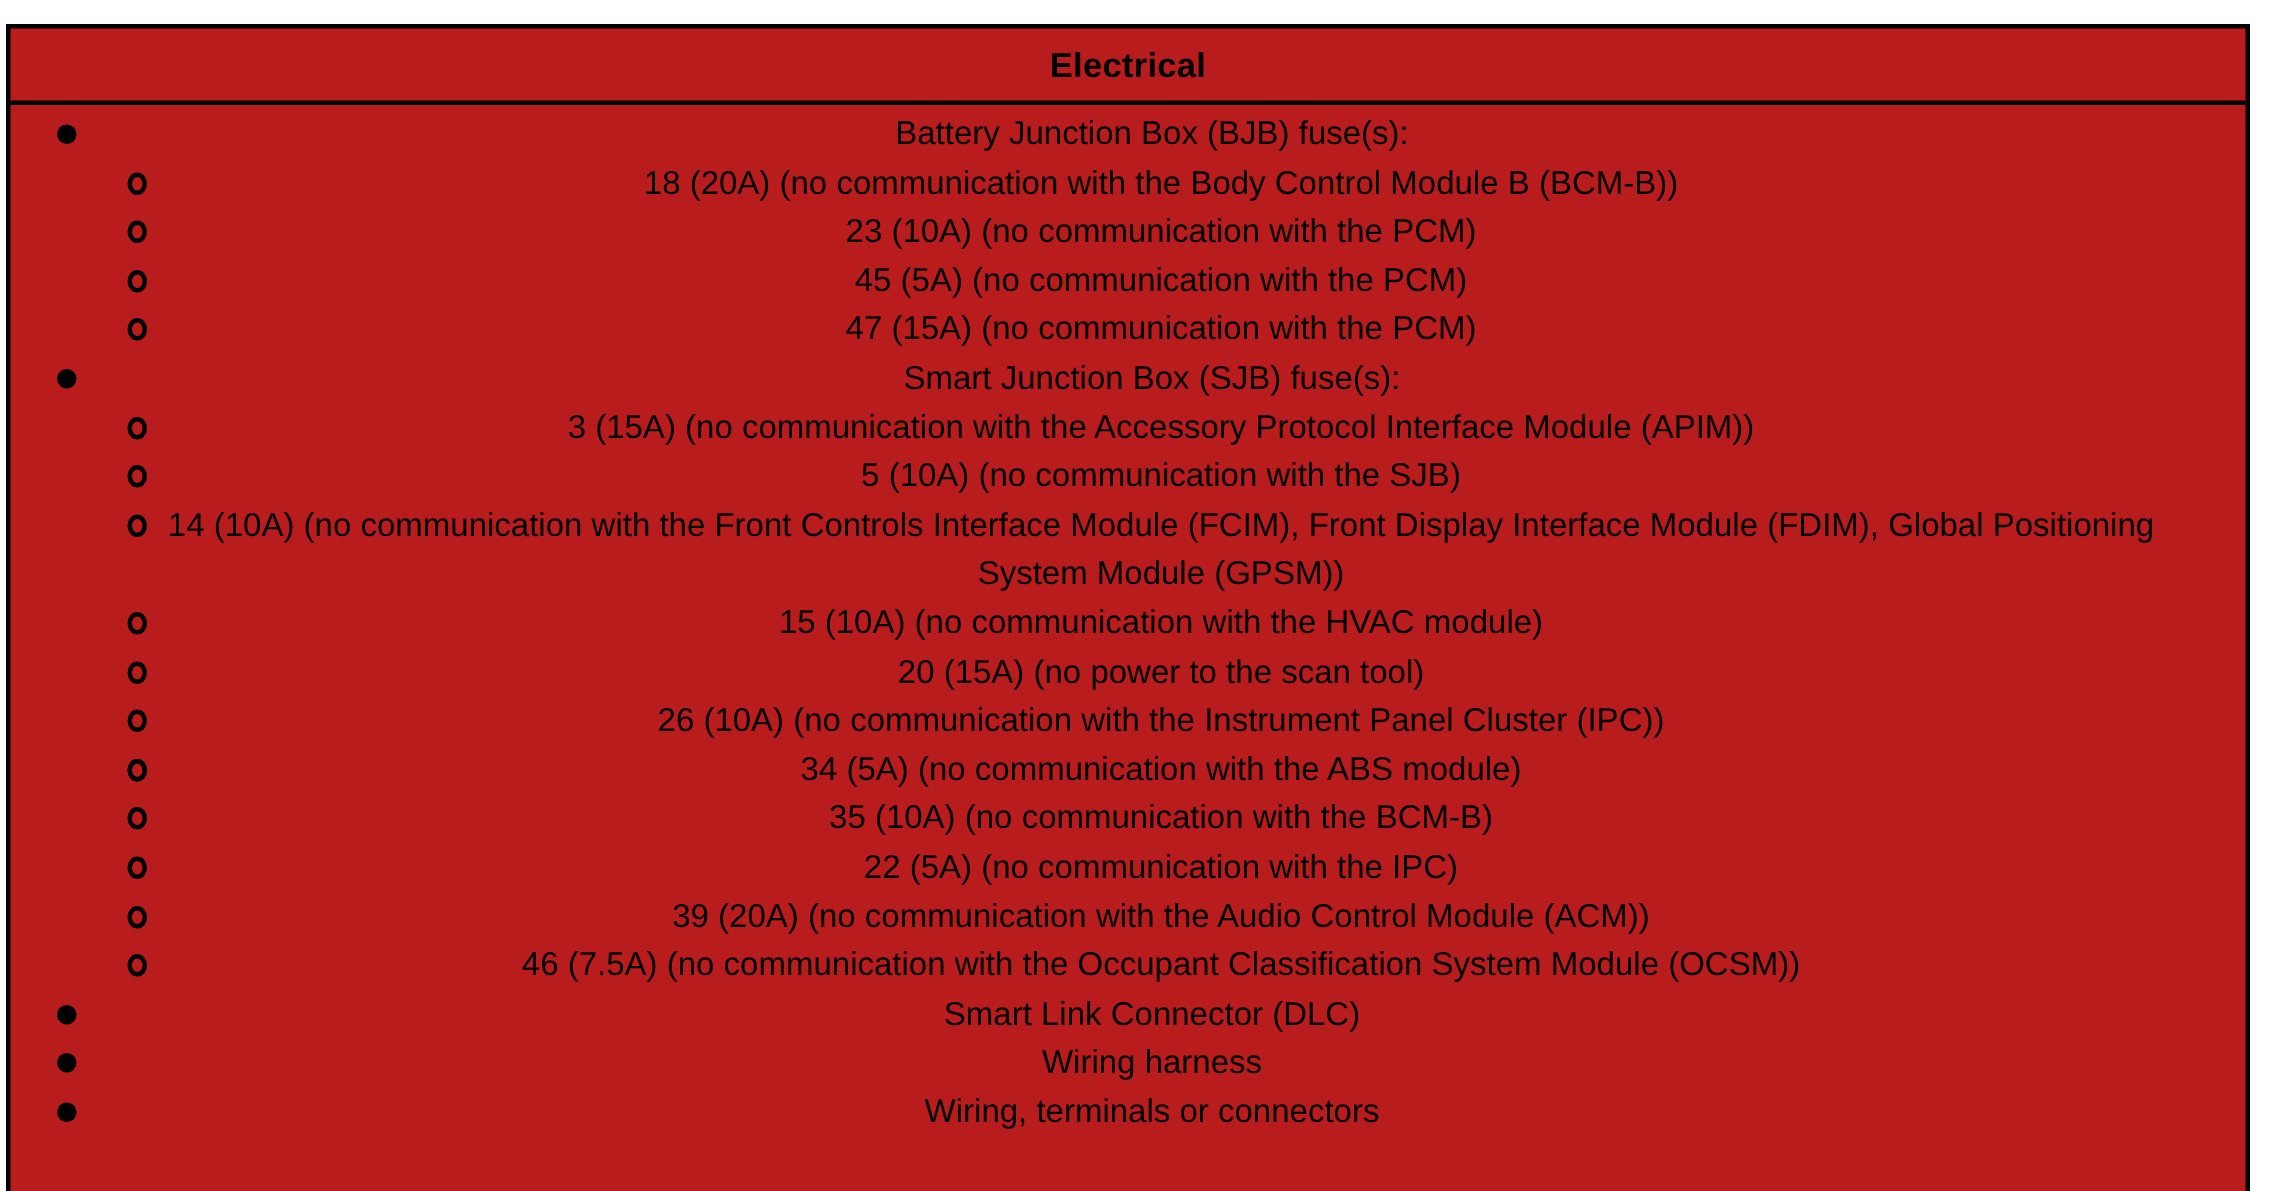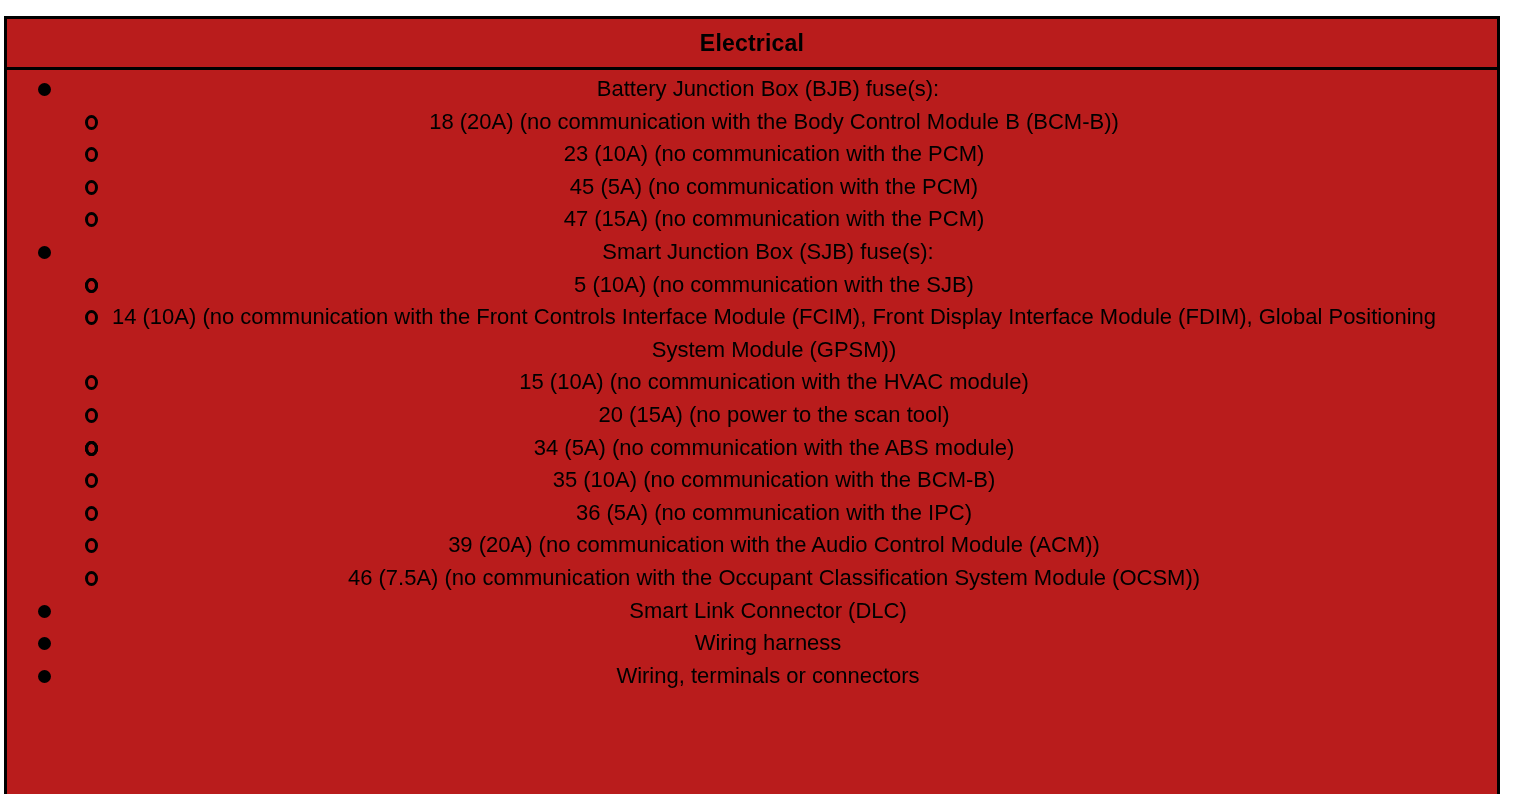--- a/index.html
+++ b/index.html
@@ -84,30 +84,30 @@
       <span>Electrical</span>
     </div>
     <div class="panel-body">
       <ul class="cause-list">
         <li class="l1"><span class="b1"></span><span>Battery Junction Box (BJB) fuse(s):</span></li>
         <li class="l2"><span class="b2"></span><span>18 (20A) (no communication with the Body Control Module B (BCM-B))</span></li>
         <li class="l2"><span class="b2"></span><span>23 (10A) (no communication with the PCM)</span></li>
         <li class="l2"><span class="b2"></span><span>45 (5A) (no communication with the PCM)</span></li>
         <li class="l2"><span class="b2"></span><span>47 (15A) (no communication with the PCM)</span></li>
         <li class="l1"><span class="b1"></span><span>Smart Junction Box (SJB) fuse(s):</span></li>
-        <li class="l2"><span class="b2"></span></li>
+        <li class="l2"><span class="b2"></span><span>3 (15A) (no communication with the Accessory Protocol Interface Module (APIM))</span></li>
         <li class="l2"><span class="b2"></span><span>5 (10A) (no communication with the SJB)</span></li>
         <li class="l2"><span class="b2"></span><span>14 (10A) (no communication with the Front Controls Interface Module (FCIM), Front Display Interface Module (FDIM), Global Positioning System Module (GPSM))</span></li>
         <li class="l2"><span class="b2"></span><span>15 (10A) (no communication with the HVAC module)</span></li>
         <li class="l2"><span class="b2"></span><span>20 (15A) (no power to the scan tool)</span></li>
-        <li class="l2"><span class="b2"></span></li>
+        <li class="l2"><span class="b2"></span><span>26 (10A) (no communication with the Instrument Panel Cluster (IPC))</span></li>
         <li class="l2"><span class="b2"></span></li>
         <li class="l2"><span class="b2"></span><span>34 (5A) (no communication with the ABS module)</span></li>
         <li class="l2"><span class="b2"></span><span>35 (10A) (no communication with the BCM-B)</span></li>
-        <li class="l2"><span class="b2"></span><span>36 (5A) (no communication with the IPC)</span></li>
+        <li class="l2"><span class="b2"></span><span>22 (5A) (no communication with the IPC)</span></li>
         <li class="l2"><span class="b2"></span><span>39 (20A) (no communication with the Audio Control Module (ACM))</span></li>
         <li class="l2"><span class="b2"></span><span>46 (7.5A) (no communication with the Occupant Classification System Module (OCSM))</span></li>
         <li class="l1"><span class="b1"></span><span>Smart Link Connector (DLC)</span></li>
         <li class="l1"><span class="b1"></span><span>Wiring harness</span></li>
         <li class="l1"><span class="b1"></span><span>Wiring, terminals or connectors</span></li>
       </ul>
     </div>
   </div>
 </div>
 

